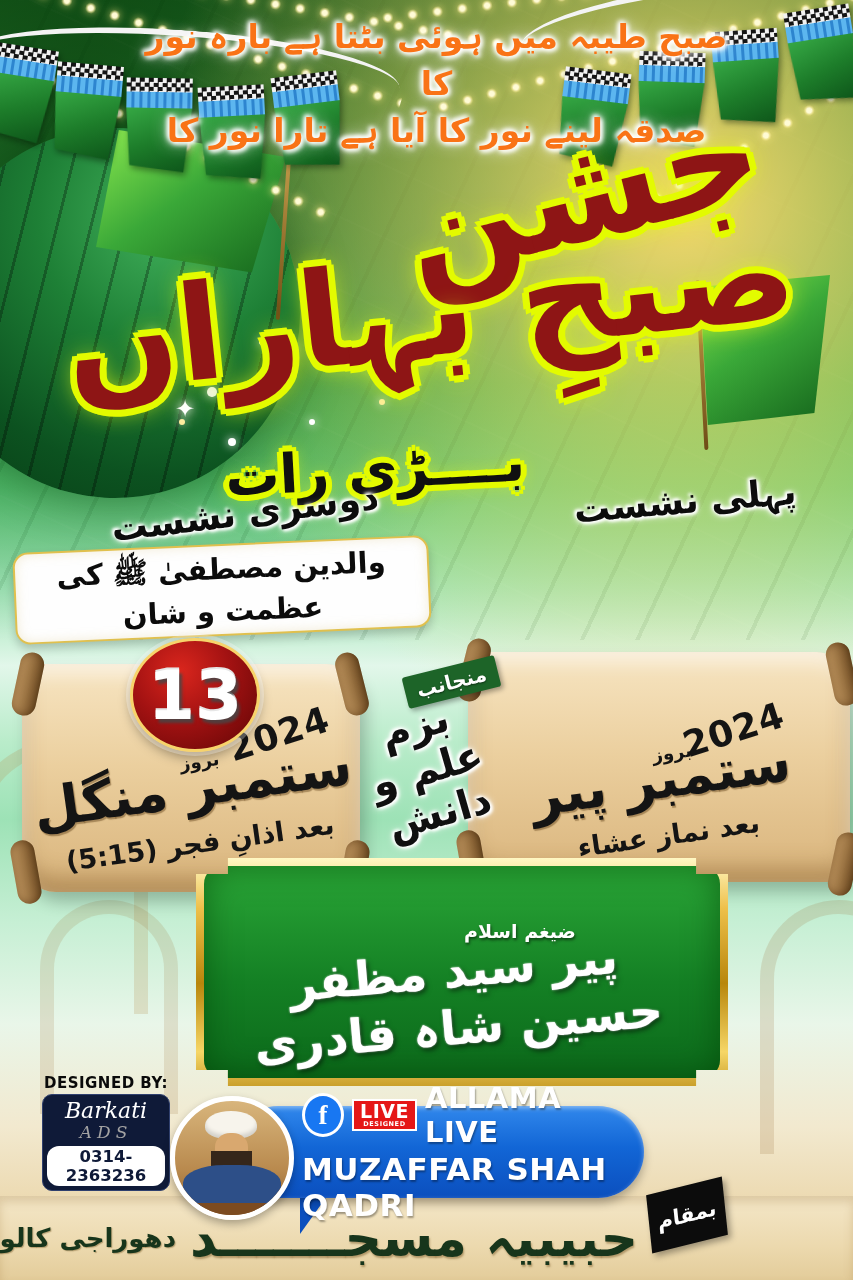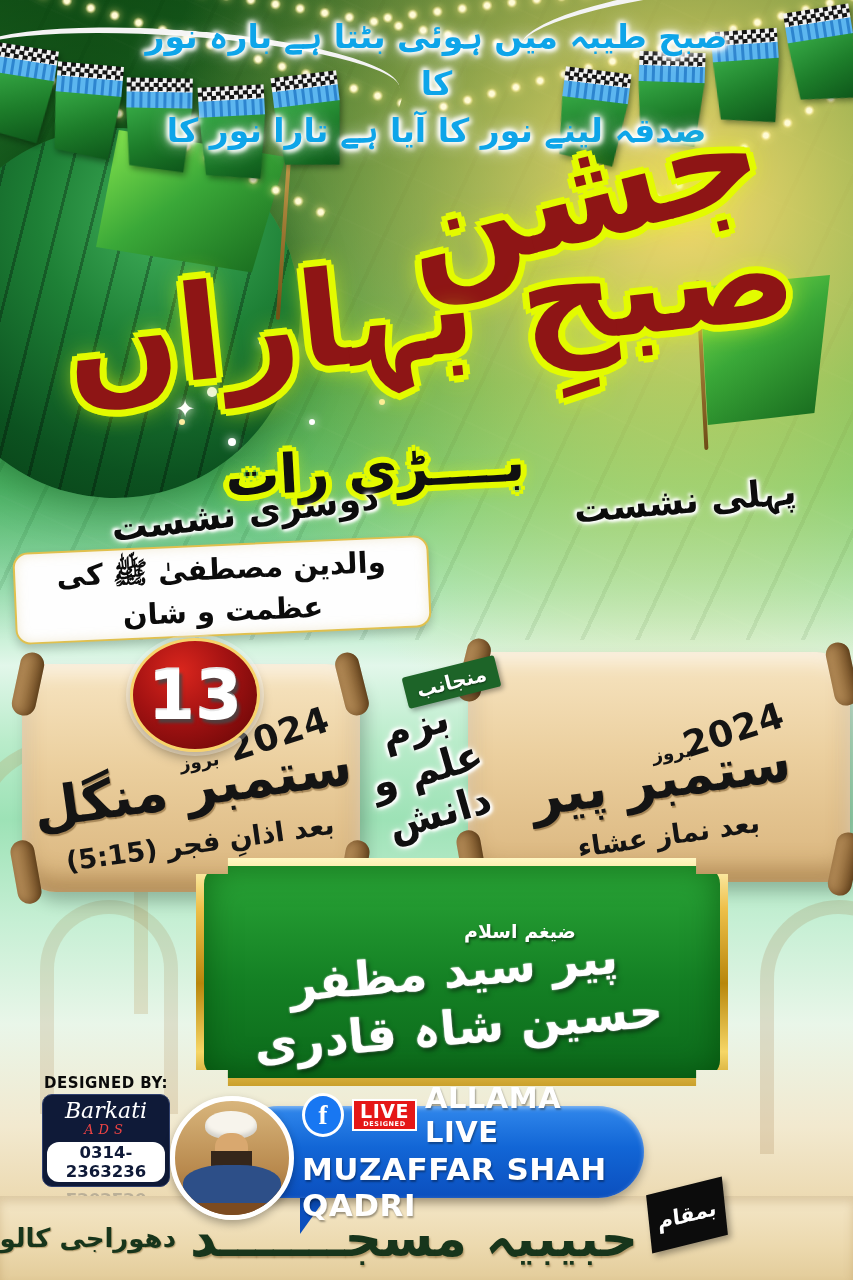--- a/index.html
+++ b/index.html
@@ -51,21 +51,21 @@
     background-size:25px 12px;filter:drop-shadow(0 0 4px #ffec8a);}
   
   .rope{position:absolute;height:80px;border-top:6px solid #f4f4f4;border-radius:50%;}
   .bunt{position:absolute;width:66px;height:94px;filter:drop-shadow(2px 3px 3px rgba(0,20,0,.45));}
   .bunt .chk{height:14px;background:repeating-conic-gradient(#141414 0% 25%,#f2f2f2 0% 50%) 0 0/9px 9px;}
   .bunt .blu{height:16px;background:repeating-linear-gradient(90deg,#5cb6ef 0 5px,#2d85cf 5px 8px);}
   .bunt .bod{height:64px;background:linear-gradient(160deg,#35a744 0%,#1d7d2a 50%,#0d5419 100%);
     clip-path:polygon(0 0,100% 0,88% 100%,6% 90%);}
   
   .couplet{position:absolute;left:130px;right:110px;top:14px;text-align:center;direction:rtl;
-    font-size:33px;font-weight:bold;color:#0ea5e9;line-height:1.42;
+    font-size:33px;font-weight:bold;color:#f97316;line-height:1.42;
     text-shadow:0 0 6px #fff,0 0 10px #fff,2px 2px 4px #fff,-2px -2px 4px #fff,0 0 18px rgba(255,255,255,.9);}
   
   .ttl{position:absolute;direction:rtl;font-weight:bold;color:#8e1515;
     text-shadow:-5px -5px 0 #e3fb00,5px -5px 0 #e3fb00,-5px 5px 0 #e3fb00,5px 5px 0 #e3fb00,
       -7px 0 0 #e3fb00,7px 0 0 #e3fb00,0 -7px 0 #e3fb00,0 7px 0 #e3fb00,0 0 26px rgba(225,250,20,.95);}
   .ttl-jashn{right:90px;top:112px;font-size:138px;transform:rotate(-14deg);}
   .ttl-main{left:30px;top:232px;width:800px;text-align:center;font-size:132px;transform:rotate(-6deg);}
   .bari{position:absolute;left:205px;top:438px;width:340px;text-align:center;direction:rtl;
     font-size:54px;font-weight:bold;color:#101010;transform:rotate(-3deg);
     text-shadow:-4px -4px 0 #e3fb00,4px -4px 0 #e3fb00,-4px 4px 0 #e3fb00,4px 4px 0 #e3fb00,
@@ -122,21 +122,21 @@
   .speaker-hon{position:absolute;top:62px;left:268px;color:#fff;font-size:19px;font-weight:bold;
     direction:rtl;text-shadow:1px 2px 3px rgba(0,0,0,.55);}
   .speaker-name{position:absolute;top:84px;left:16px;width:488px;text-align:center;direction:rtl;
     color:#fff;font-size:47px;font-weight:bold;line-height:1.22;transform:rotate(-5deg);
     text-shadow:2px 3px 5px rgba(0,0,0,.5),0 0 2px #fff;}
   
   .designed{position:absolute;left:34px;top:1074px;width:128px;text-align:center;padding-left:8px;}
   .d-label{font-size:15px;font-weight:bold;color:#0a0a0a;letter-spacing:.5px;}
   .d-box{margin-top:2px;background:#0f1a38;border:1px solid #30406e;border-radius:10px;padding:5px 4px 4px;}
   .d-brand{color:#fff;font-family:"DejaVu Serif",serif;font-style:italic;font-size:22px;line-height:1;}
-  .d-sub{color:#ef4444;font-family:"DejaVu Serif",serif;font-style:italic;font-size:13px;letter-spacing:5px;line-height:1.2;}
+  .d-sub{color:#a3a3a3;font-family:"DejaVu Serif",serif;font-style:italic;font-size:17px;letter-spacing:5px;line-height:1.2;}
   .d-phone{margin-top:4px;background:#fff;border-radius:12px;font-size:16.5px;font-weight:bold;color:#0f1a38;padding:1px 0;}
   .d-reflect{margin-top:2px;transform:scaleY(-1);opacity:.22;font-size:16.5px;font-weight:bold;color:#0f1a38;}
   
   .live-bar{position:absolute;left:232px;top:1106px;width:412px;height:92px;border-radius:46px;
     background:linear-gradient(180deg,#3188ec 0%,#1266d6 45%,#0b4fbe 100%);
     box-shadow:0 5px 10px rgba(0,0,0,.28),inset 0 2px 5px rgba(255,255,255,.45);z-index:5;}
   .bar-tail{position:absolute;left:300px;top:1192px;width:0;height:0;
     border-top:42px solid #0b4fbe;border-right:30px solid transparent;z-index:4;}
   .bar-content{position:absolute;left:70px;right:10px;top:6px;bottom:6px;
     display:flex;flex-direction:column;align-items:center;justify-content:center;color:#fff;}

